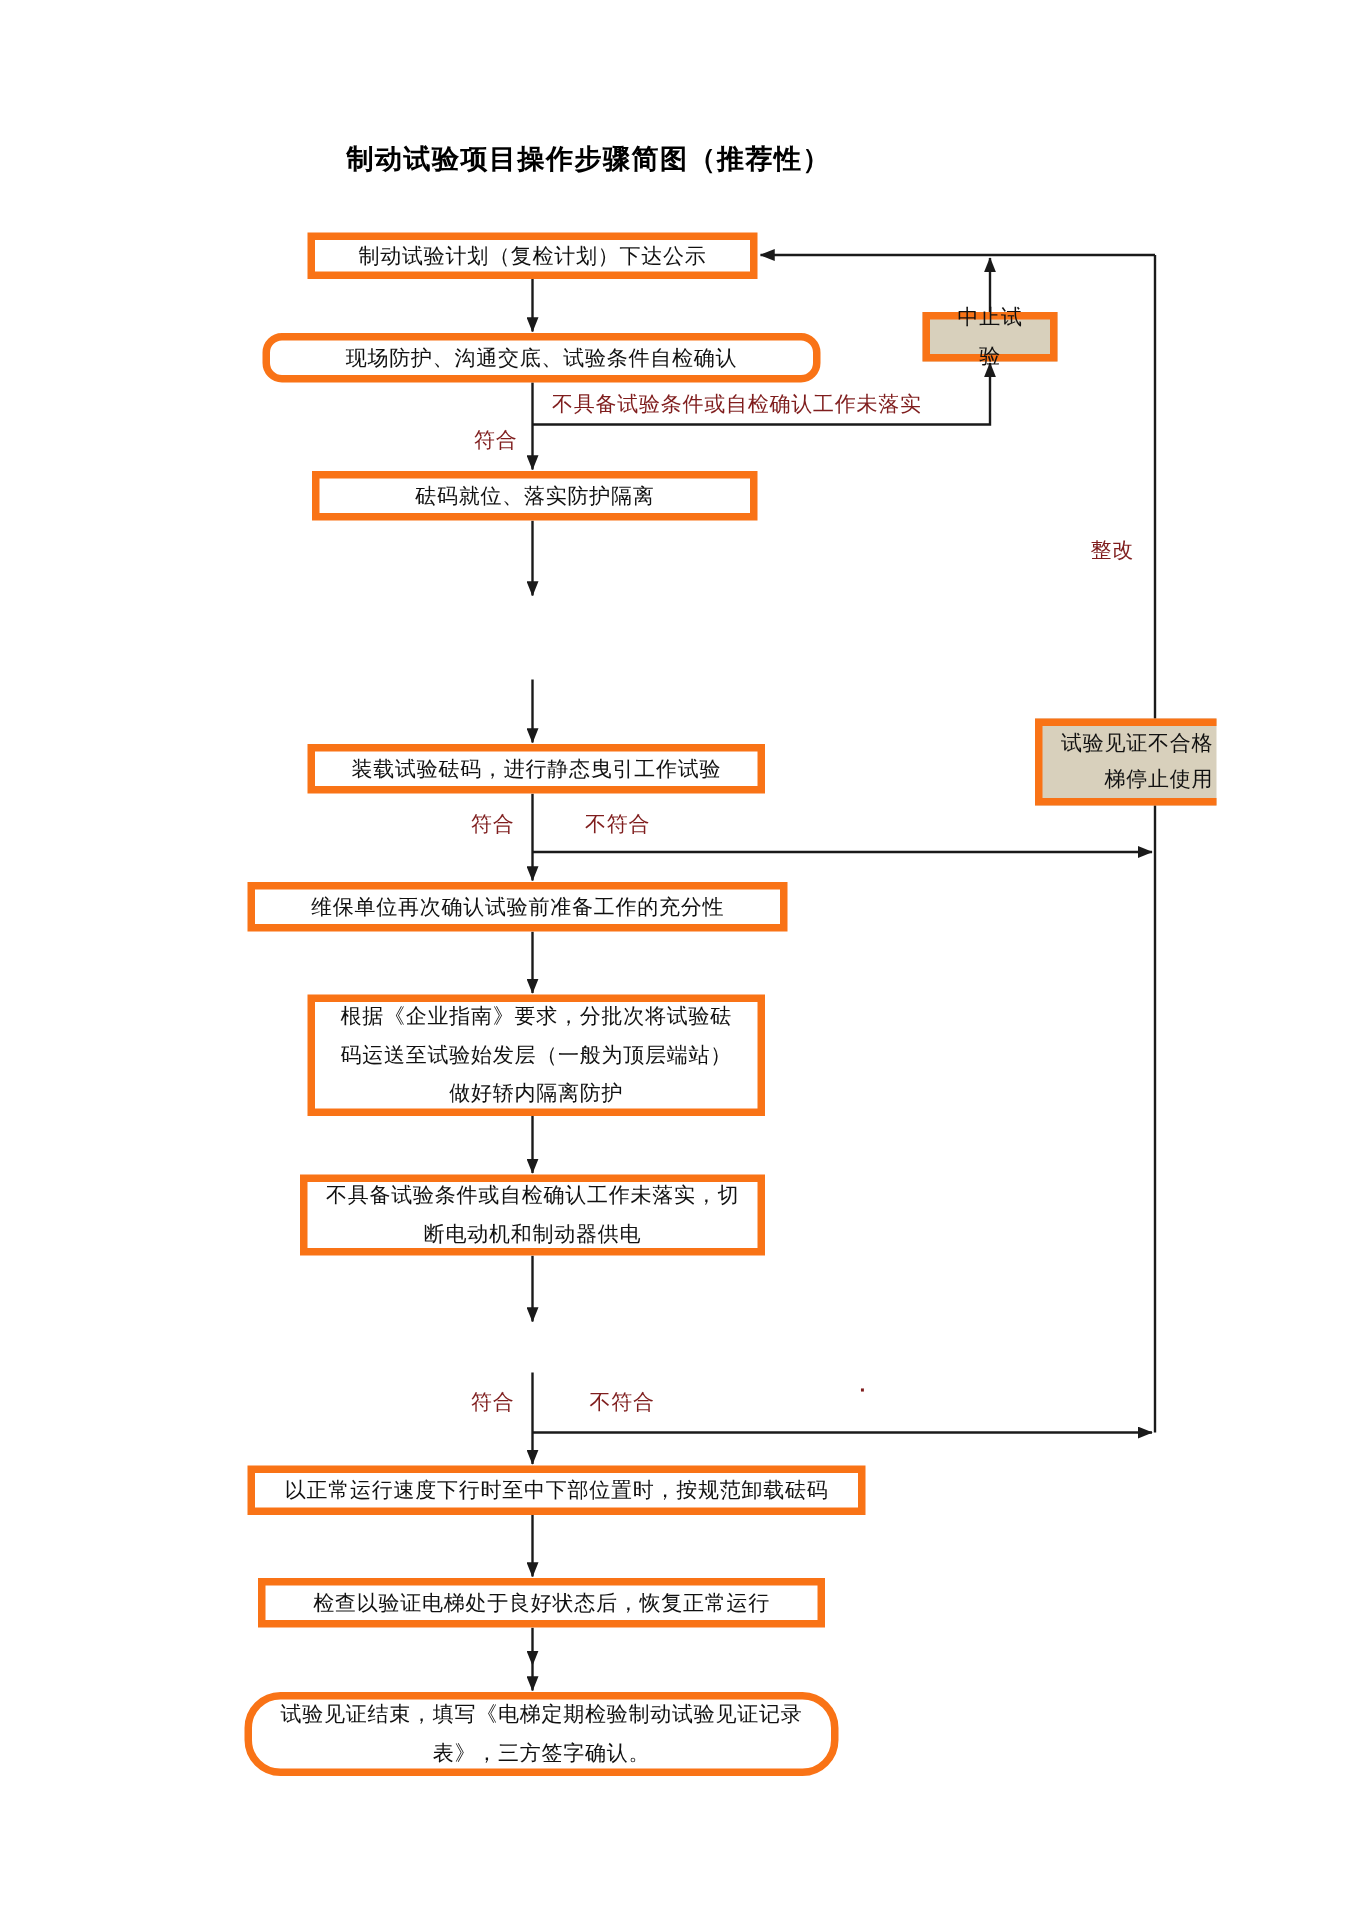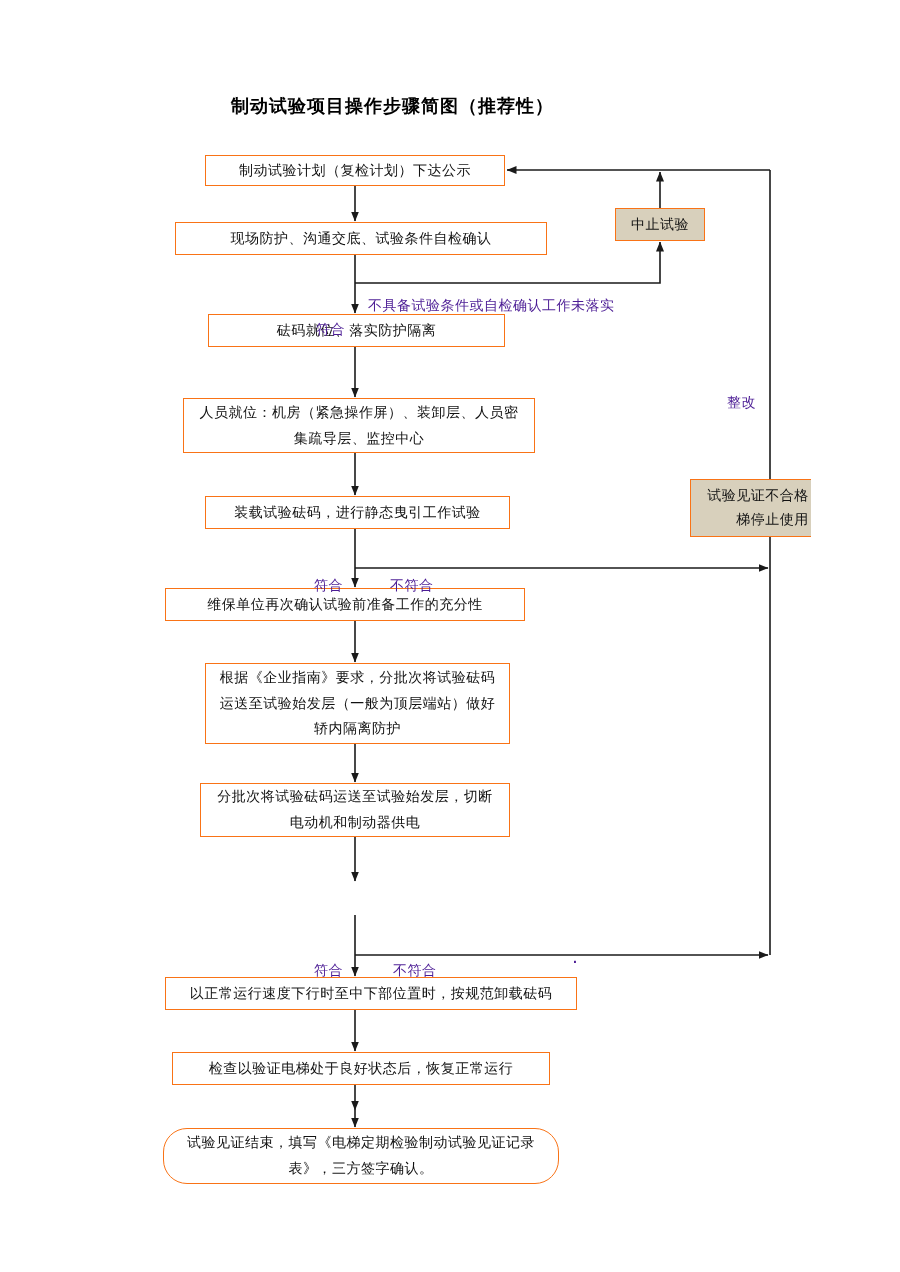--- a/index.html
+++ b/index.html
@@ -8,31 +8,31 @@
   .page {
     position:relative; width:811px; height:1272px; background:#fff; overflow:hidden;
   }
   .page-title {
     position:absolute; left:0; right:26px; top:94px;
     text-align:center; font-size:18px; font-weight:bold; color:#000;
     letter-spacing:1px;
   }
   .flow-box {
     position:absolute;
-    border:1px solid #f97316;
+    border:5px solid #f97316;
     background:#ffffff;
     display:flex; align-items:center; justify-content:center;
     text-align:center;
     font-size:14px; line-height:1.85; letter-spacing:0.5px; color:#111;
     padding:2px 12px;
   }
   .flow-box.highlight { background:#d8d0bc; }
   .edge-label {
     position:absolute; font-size:14px; letter-spacing:0.5px;
-    color:#4c1d95; white-space:nowrap;margin-top:36px;
+    color:#7f1d1d; white-space:nowrap;
   }
   svg.connectors { position:absolute; left:0; top:0; }
 </style>
 </head>
 <body>
 
 <div class="page">
 
   <svg class="connectors" width="900" height="1272" viewBox="0 0 900 1272">
     <defs>
@@ -63,37 +63,36 @@
 
       <line x1="355" y1="568" x2="768" y2="568" marker-end="url(#ah)"></line>
       <line x1="355" y1="955" x2="768" y2="955" marker-end="url(#ah)"></line>
     </g>
   </svg>
 
   <div class="page-title">制动试验项目操作步骤简图（推荐性）</div>
 
   <div class="flow-box" style="left:205px; top:155px; width:300px; height:31px;">制动试验计划（复检计划）下达公示</div>
 
-  <div class="flow-box" style="left:175px; top:222px; width:372px; height:33px;">现场防护、沟通交底、试验条件自检确认</div>
+  <div class="flow-box" style="left:175px; top:222px; width:372px; height:33px;border-radius:13px;">现场防护、沟通交底、试验条件自检确认</div>
 
   <div class="flow-box highlight" style="left:615px; top:208px; width:90px; height:33px;">中止试验</div>
 
   <div class="flow-box" style="left:208px; top:314px; width:297px; height:33px;">砝码就位、落实防护隔离</div>
 
-  <div class="flow-box" style="left:183px; top:398px; width:352px; height:55px;">人员就位：机房（紧急操作屏）、装卸层、人员密集疏导层、监控中心</div>
 
   <div class="flow-box" style="left:205px; top:496px; width:305px; height:33px;">装载试验砝码，进行静态曳引工作试验</div>
 
   <div class="flow-box highlight" style="left:690px; top:479px; width:165px; height:58px; line-height:1.7;">试验见证不合格，电梯停止使用</div>
 
   <div class="flow-box" style="left:165px; top:588px; width:360px; height:33px;">维保单位再次确认试验前准备工作的充分性</div>
 
   <div class="flow-box" style="left:205px; top:663px; width:305px; height:81px;">根据《企业指南》要求，分批次将试验砝码运送至试验始发层（一般为顶层端站）做好轿内隔离防护</div>
 
-  <div class="flow-box" style="left:200px; top:783px; width:310px; height:54px;">分批次将试验砝码运送至试验始发层，切断电动机和制动器供电</div>
+  <div class="flow-box" style="left:200px; top:783px; width:310px; height:54px;">不具备试验条件或自检确认工作未落实，切断电动机和制动器供电</div>
 
 
   <div class="flow-box" style="left:165px; top:977px; width:412px; height:33px;">以正常运行速度下行时至中下部位置时，按规范卸载砝码</div>
 
   <div class="flow-box" style="left:172px; top:1052px; width:378px; height:33px;">检查以验证电梯处于良好状态后，恢复正常运行</div>
 
   <div class="flow-box" style="left:163px; top:1128px; width:396px; height:56px;border-radius:24px;">试验见证结束，填写《电梯定期检验制动试验见证记录表》，三方签字确认。</div>
 
   <div class="edge-label" style="left:368px; top:261px;">不具备试验条件或自检确认工作未落实</div>
 

